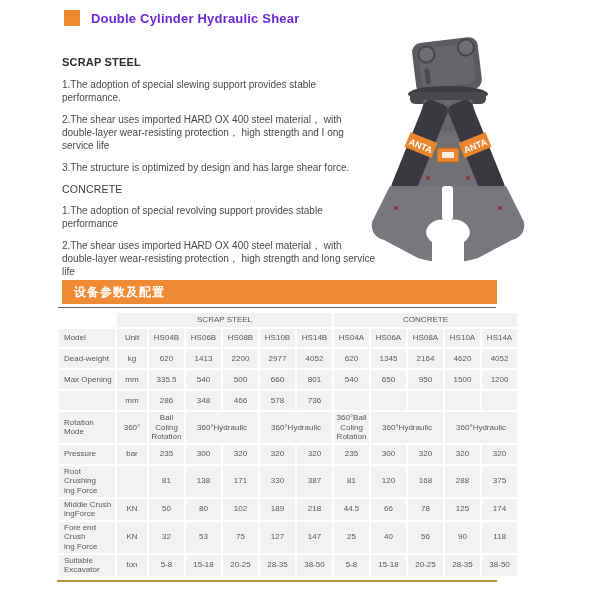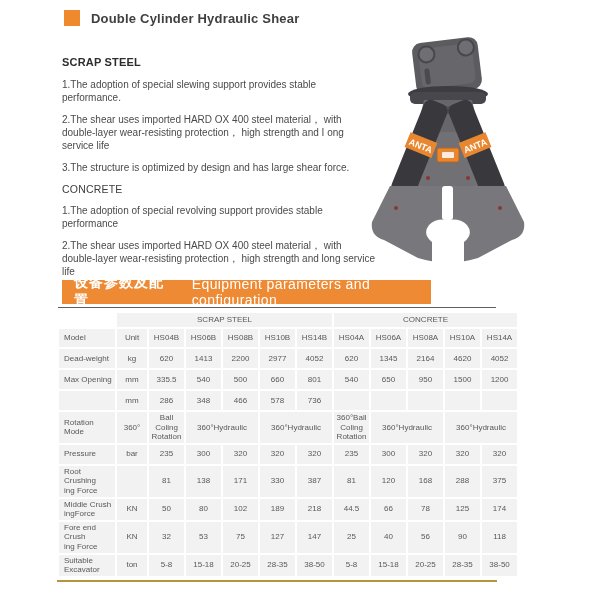--- a/index.html
+++ b/index.html
@@ -2,34 +2,34 @@
 <html><head>
 <meta charset="utf-8">
 <style>
   html,body{margin:0;padding:0;background:#fff;}
   .page{position:relative;width:600px;height:600px;background:#fff;overflow:hidden;
         font-family:"Liberation Sans",sans-serif;}
 
   
   .doc-header{position:absolute;top:10px;left:64px;display:flex;align-items:center;gap:11px;}
   .sq{width:16px;height:16px;background:#EE8A2D;}
-  .doc-header h1{font-size:13px;font-weight:bold;color:#404040;margin:0;letter-spacing:.2px;}
+  .doc-header h1{font-size:13px;font-weight:bold;color:#6d28d9;margin:0;letter-spacing:.2px;}
 
   
   .intro{position:absolute;top:56px;left:62px;width:314px;color:#4a4a4a;}
   .intro h2{font-size:11px;color:#2d2d2d;margin:0 0 10px;font-weight:bold;letter-spacing:.2px;}
   .intro h2.light{font-weight:normal;font-size:10.5px;color:#3c3c3c;margin:2px 0 9px;}
   .intro p{font-size:10px;line-height:1.3;margin:0 0 9px;}
 
   
   .product{position:absolute;left:366px;top:36px;width:166px;height:236px;}
 
   
-  .banner{position:absolute;top:280px;left:62px;width:369px;height:24px;background:#EE8A33;
-          color:#fff;display:flex;align-items:center;font-size:14px;}
+  .banner{position:absolute;top:280px;left:62px;width:435px;height:24px;background:#EE8A33;
+          color:#fff;display:flex;align-items:center;font-size:12px;}
   .banner .zh{margin-left:12px;font-weight:bold;letter-spacing:1px;}
   .banner .en{margin-left:24px;letter-spacing:.4px;}
   .rule{position:absolute;top:307px;left:58px;width:438px;height:1px;background:#5f5f5f;}
 
   
   table.params{position:absolute;top:311px;left:57px;width:440px;border-collapse:separate;
                border-spacing:2px;table-layout:fixed;}
   table.params td{background:#F2F2F2;color:#595959;font-size:8px;text-align:center;
                   vertical-align:middle;padding:1px;white-space:pre-line;line-height:1.2;
                   overflow:hidden;}
@@ -110,21 +110,20 @@
       <path d="M24,150 L140,150 L158,186 Q160,200 146,204 L112,222 Q82,231 52,222 L18,204 Q4,200 6,186 Z" fill="#77777c"></path>
       <rect x="76" y="150" width="11" height="34" rx="3" fill="#ffffff"></rect>
       <path d="M66,231 L66,206 Q56,198 63,189 Q70,182 82,184 Q94,182 101,189 Q108,198 98,206 L98,231 Z" fill="#ffffff"></path>
       <circle cx="30" cy="172" r="2" fill="#8a3636"></circle>
       <circle cx="134" cy="172" r="2" fill="#8a3636"></circle>
     </svg>
   </div>
 
   <div class="banner">
     <span class="zh">设备参数及配置</span>
-    <span class="en">Equipment parameters and configuration</span>
   </div>
   <div class="rule"></div>
 
   <table class="params">
     <colgroup>
       <col style="width:56px">
         <col style="width:30px">
       <col style="width:35px">
         <col style="width:35px">
         <col style="width:35px">

